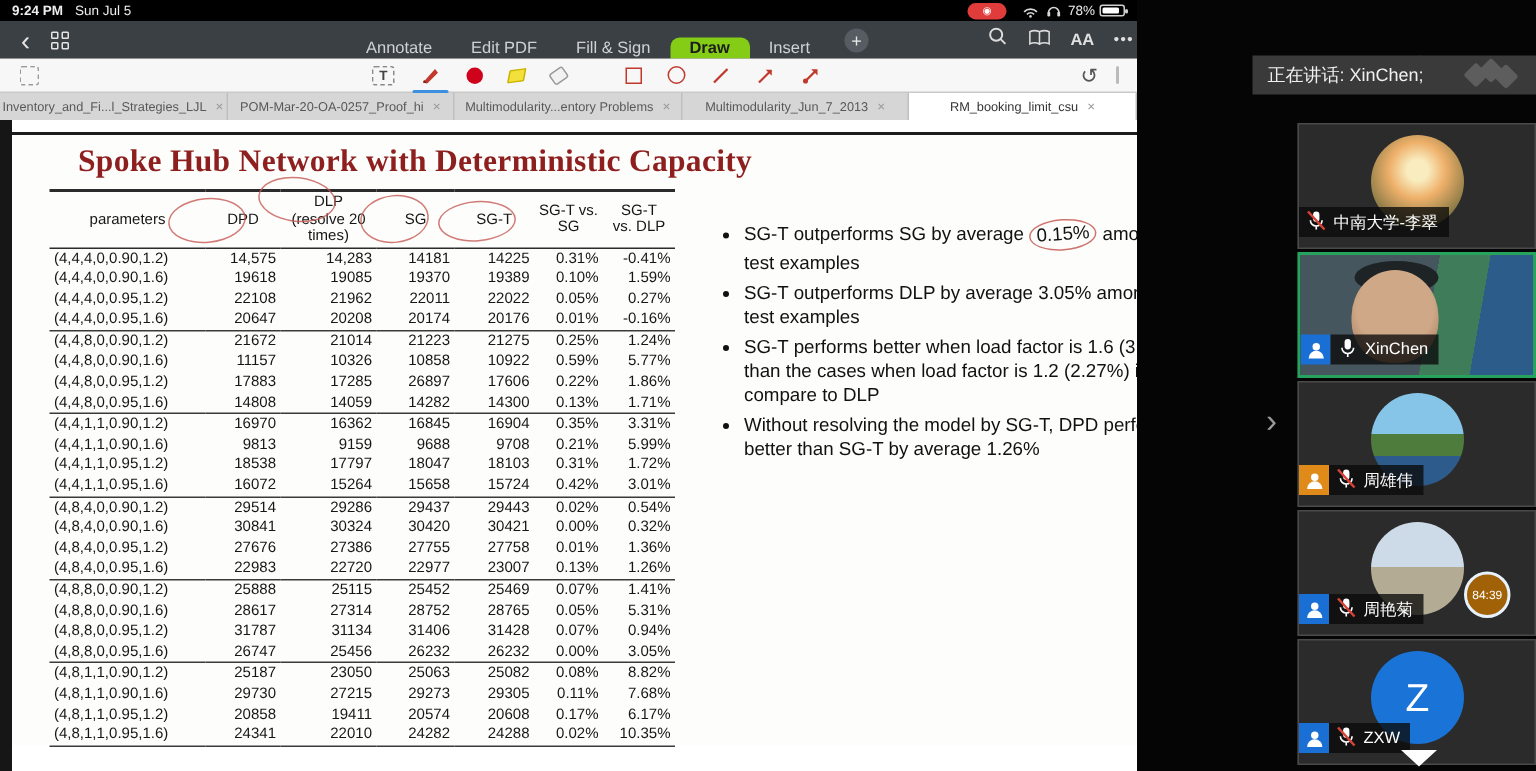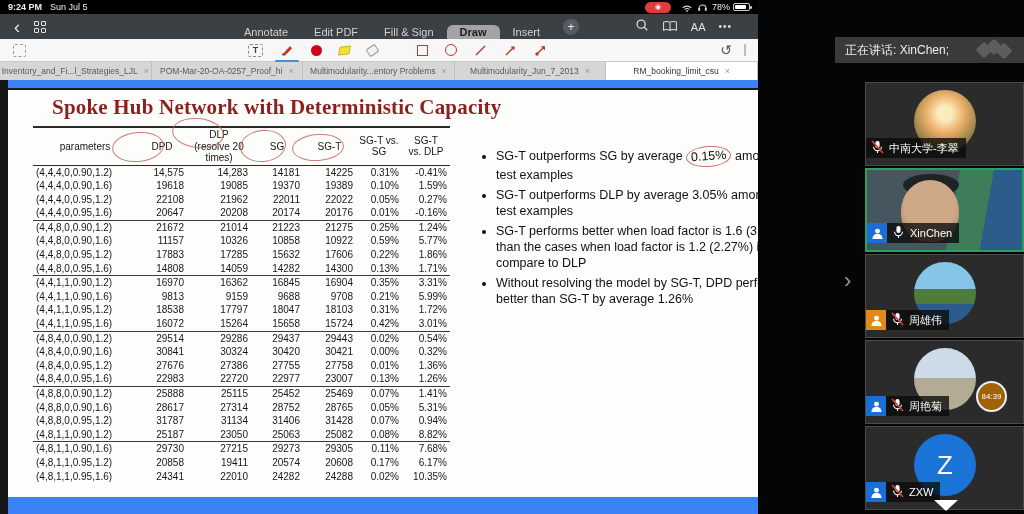--- a/index.html
+++ b/index.html
@@ -20,24 +20,24 @@
   .battery::after { content:""; position:absolute; right:-3px; top:2px; width:2px; height:3px; background:#cfcfcf; border-radius:1px; }
 
   .toolbar1 { position:absolute; left:0; top:14px; width:758px; height:25px; background:#3b4045;
     display:flex; align-items:center; color:#d9dbdd; }
   .tb1-left { display:flex; align-items:center; gap:14px; padding-left:14px; }
   .backchev { font-size:18px; line-height:18px; color:#e6e6e6; }
   .gridicon { display:grid; grid-template-columns:5px 5px; grid-template-rows:5px 5px; gap:2px; }
   .gridicon i { border:1.2px solid #e6e6e6; border-radius:1px; }
   .menu-tabs { display:flex; align-items:flex-end; height:25px; margin-left:185px; }
   .menu-tab { font-size:11px; color:#cfd2d5; padding:5px 13px; height:14px; display:flex; align-items:center; }
-  .menu-tab.active { background:#a3a3a3; color:#1c1c1c; border-radius:6px 6px 0 0; font-weight:bold; }
+  .menu-tab.active { background:#84cc16; color:#1c1c1c; border-radius:6px 6px 0 0; font-weight:bold; }
   .plusbtn { width:16px; height:16px; border-radius:50%; background:#565c62; color:#e8e8e8; font-size:12px;
     display:flex; align-items:center; justify-content:center; margin:0 10px; }
-  .tb1-right { display:flex; align-items:center; gap:13px; margin-left:auto; padding-right:26px; }
+  .tb1-right { display:flex; align-items:center; gap:13px; margin-left:auto; padding-right:2px;font-weight:bold; }
   .aa { font-size:11px; letter-spacing:0; color:#e0e0e0; }
   .more { font-size:10px; letter-spacing:1px; color:#e0e0e0; }
 
   .toolbar2 { position:absolute; left:0; top:39px; width:758px; height:23px; background:#f7f7f7;
     border-bottom:1px solid #c9c9c9; display:flex; align-items:center; }
   .selrect { width:13px; height:13px; border:1.2px dashed #9a9a9a; border-radius:2px; margin-left:13px; }
   .drawtools { display:flex; align-items:center; gap:17px; margin-left:222px; }
   .ticon { width:15px; height:13px; border:1.1px dashed #8a8a8a; border-radius:2px; color:#444;
     font-size:9px; display:flex; align-items:center; justify-content:center; font-weight:bold; }
   .tool { position:relative; display:flex; align-items:center; justify-content:center; height:23px; }
@@ -52,21 +52,21 @@
   .undo { font-size:14px; }
   .grab { width:2px; height:12px; background:#bbb; border-radius:1px; }
 
   .tabbar { position:absolute; left:0; top:62px; width:758px; height:18px; background:#d6d6d6; display:flex; }
   .doctab { flex:1 1 0; display:flex; align-items:center; justify-content:center; gap:6px;
     font-size:8.5px; color:#585858; border-right:1px solid #bfbfbf; overflow:hidden; white-space:nowrap; padding:0 6px; }
   .doctab.active { background:#fff; color:#333; }
   .doctab .x { color:#9a9a9a; font-size:9px; }
 
   
-  .docarea { position:absolute; left:0; top:80px; width:868px; height:434px; background:#3b82f6;padding-left:24px; }
+  .docarea { position:absolute; left:0; top:80px; width:868px; height:434px; background:#ffffff;padding-left:24px; }
   .leftstrip { position:absolute; left:0; top:0; width:8px; height:434px; background:#161616; }
   .page { position:absolute; left:8px; top:8px; width:750px; height:409px; background:#fdfdfc; border-top:2px solid #1c1c1c; }
   .slide-title { position:absolute; left:44px; top:5px; font-family:"Liberation Serif",serif; font-weight:bold;
     font-size:21px; color:#8e1f1f; letter-spacing:.2px; }
 
   table.datatable { position:absolute; left:25px; top:36px; border-collapse:collapse; font-size:10px; color:#161616; }
   table.datatable th { font-weight:normal; white-space:pre-line; text-align:center; vertical-align:middle;
     border-top:2px solid #2b2b2b; border-bottom:1.5px solid #2b2b2b; padding:1px 2px; font-size:10px; line-height:11.5px; }
   table.datatable td { text-align:right; padding:0 3px; line-height:13.6px; white-space:nowrap; font-size:10px; }
   table.datatable td:first-child { text-align:left; }
@@ -322,21 +322,21 @@
                 <td>10326</td>
                 <td>10858</td>
                 <td>10922</td>
                 <td>0.59%</td>
                 <td>5.77%</td>
               </tr>
               <tr>
                 <td>(4,4,8,0,0.95,1.2)</td>
                 <td>17883</td>
                 <td>17285</td>
-                <td>15632</td>
+                <td>26897</td>
                 <td>17606</td>
                 <td>0.22%</td>
                 <td>1.86%</td>
               </tr>
               <tr>
                 <td>(4,4,8,0,0.95,1.6)</td>
                 <td>14808</td>
                 <td>14059</td>
                 <td>14282</td>
                 <td>14300</td>
@@ -434,20 +434,29 @@
                 <td>5.31%</td>
               </tr>
               <tr>
                 <td>(4,8,8,0,0.95,1.2)</td>
                 <td>31787</td>
                 <td>31134</td>
                 <td>31406</td>
                 <td>31428</td>
                 <td>0.07%</td>
                 <td>0.94%</td>
+              </tr>
+              <tr>
+                <td>(4,8,8,0,0.95,1.6)</td>
+                <td>26747</td>
+                <td>25456</td>
+                <td>26232</td>
+                <td>26232</td>
+                <td>0.00%</td>
+                <td>3.05%</td>
               </tr>
               <tr>
                 <td>(4,8,1,1,0.90,1.2)</td>
                 <td>25187</td>
                 <td>23050</td>
                 <td>25063</td>
                 <td>25082</td>
                 <td>0.08%</td>
                 <td>8.82%</td>
               </tr>

